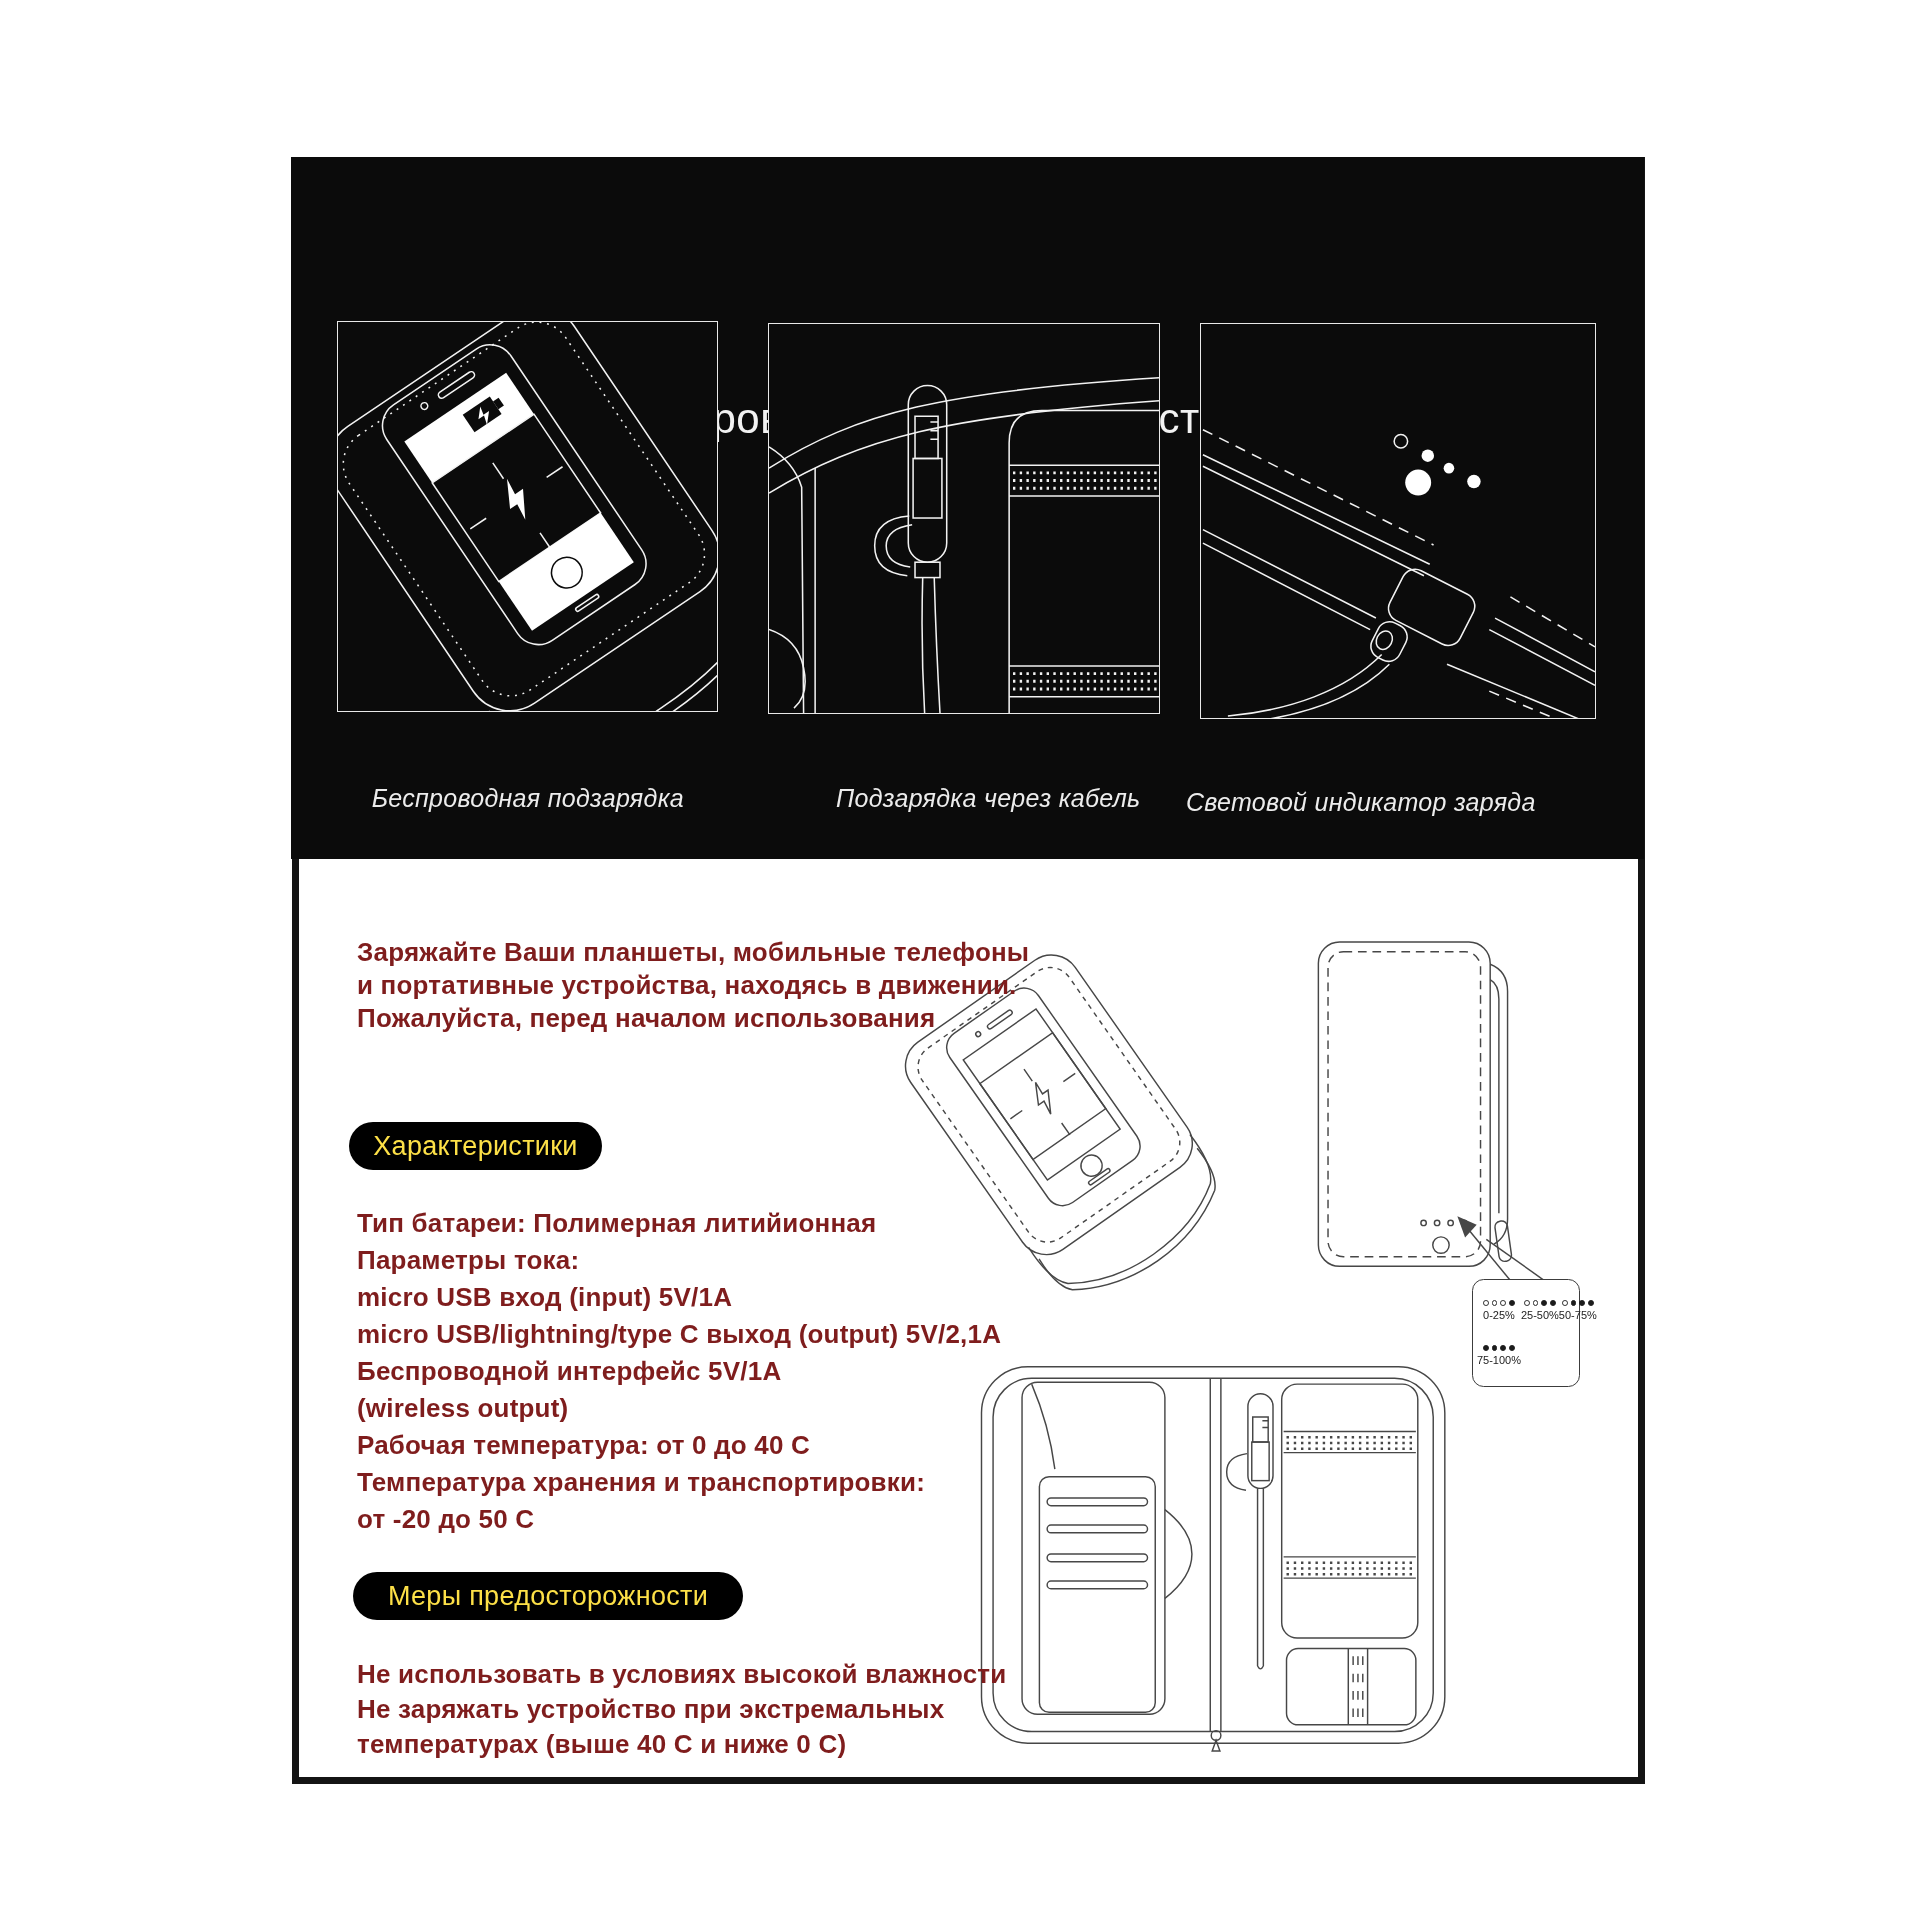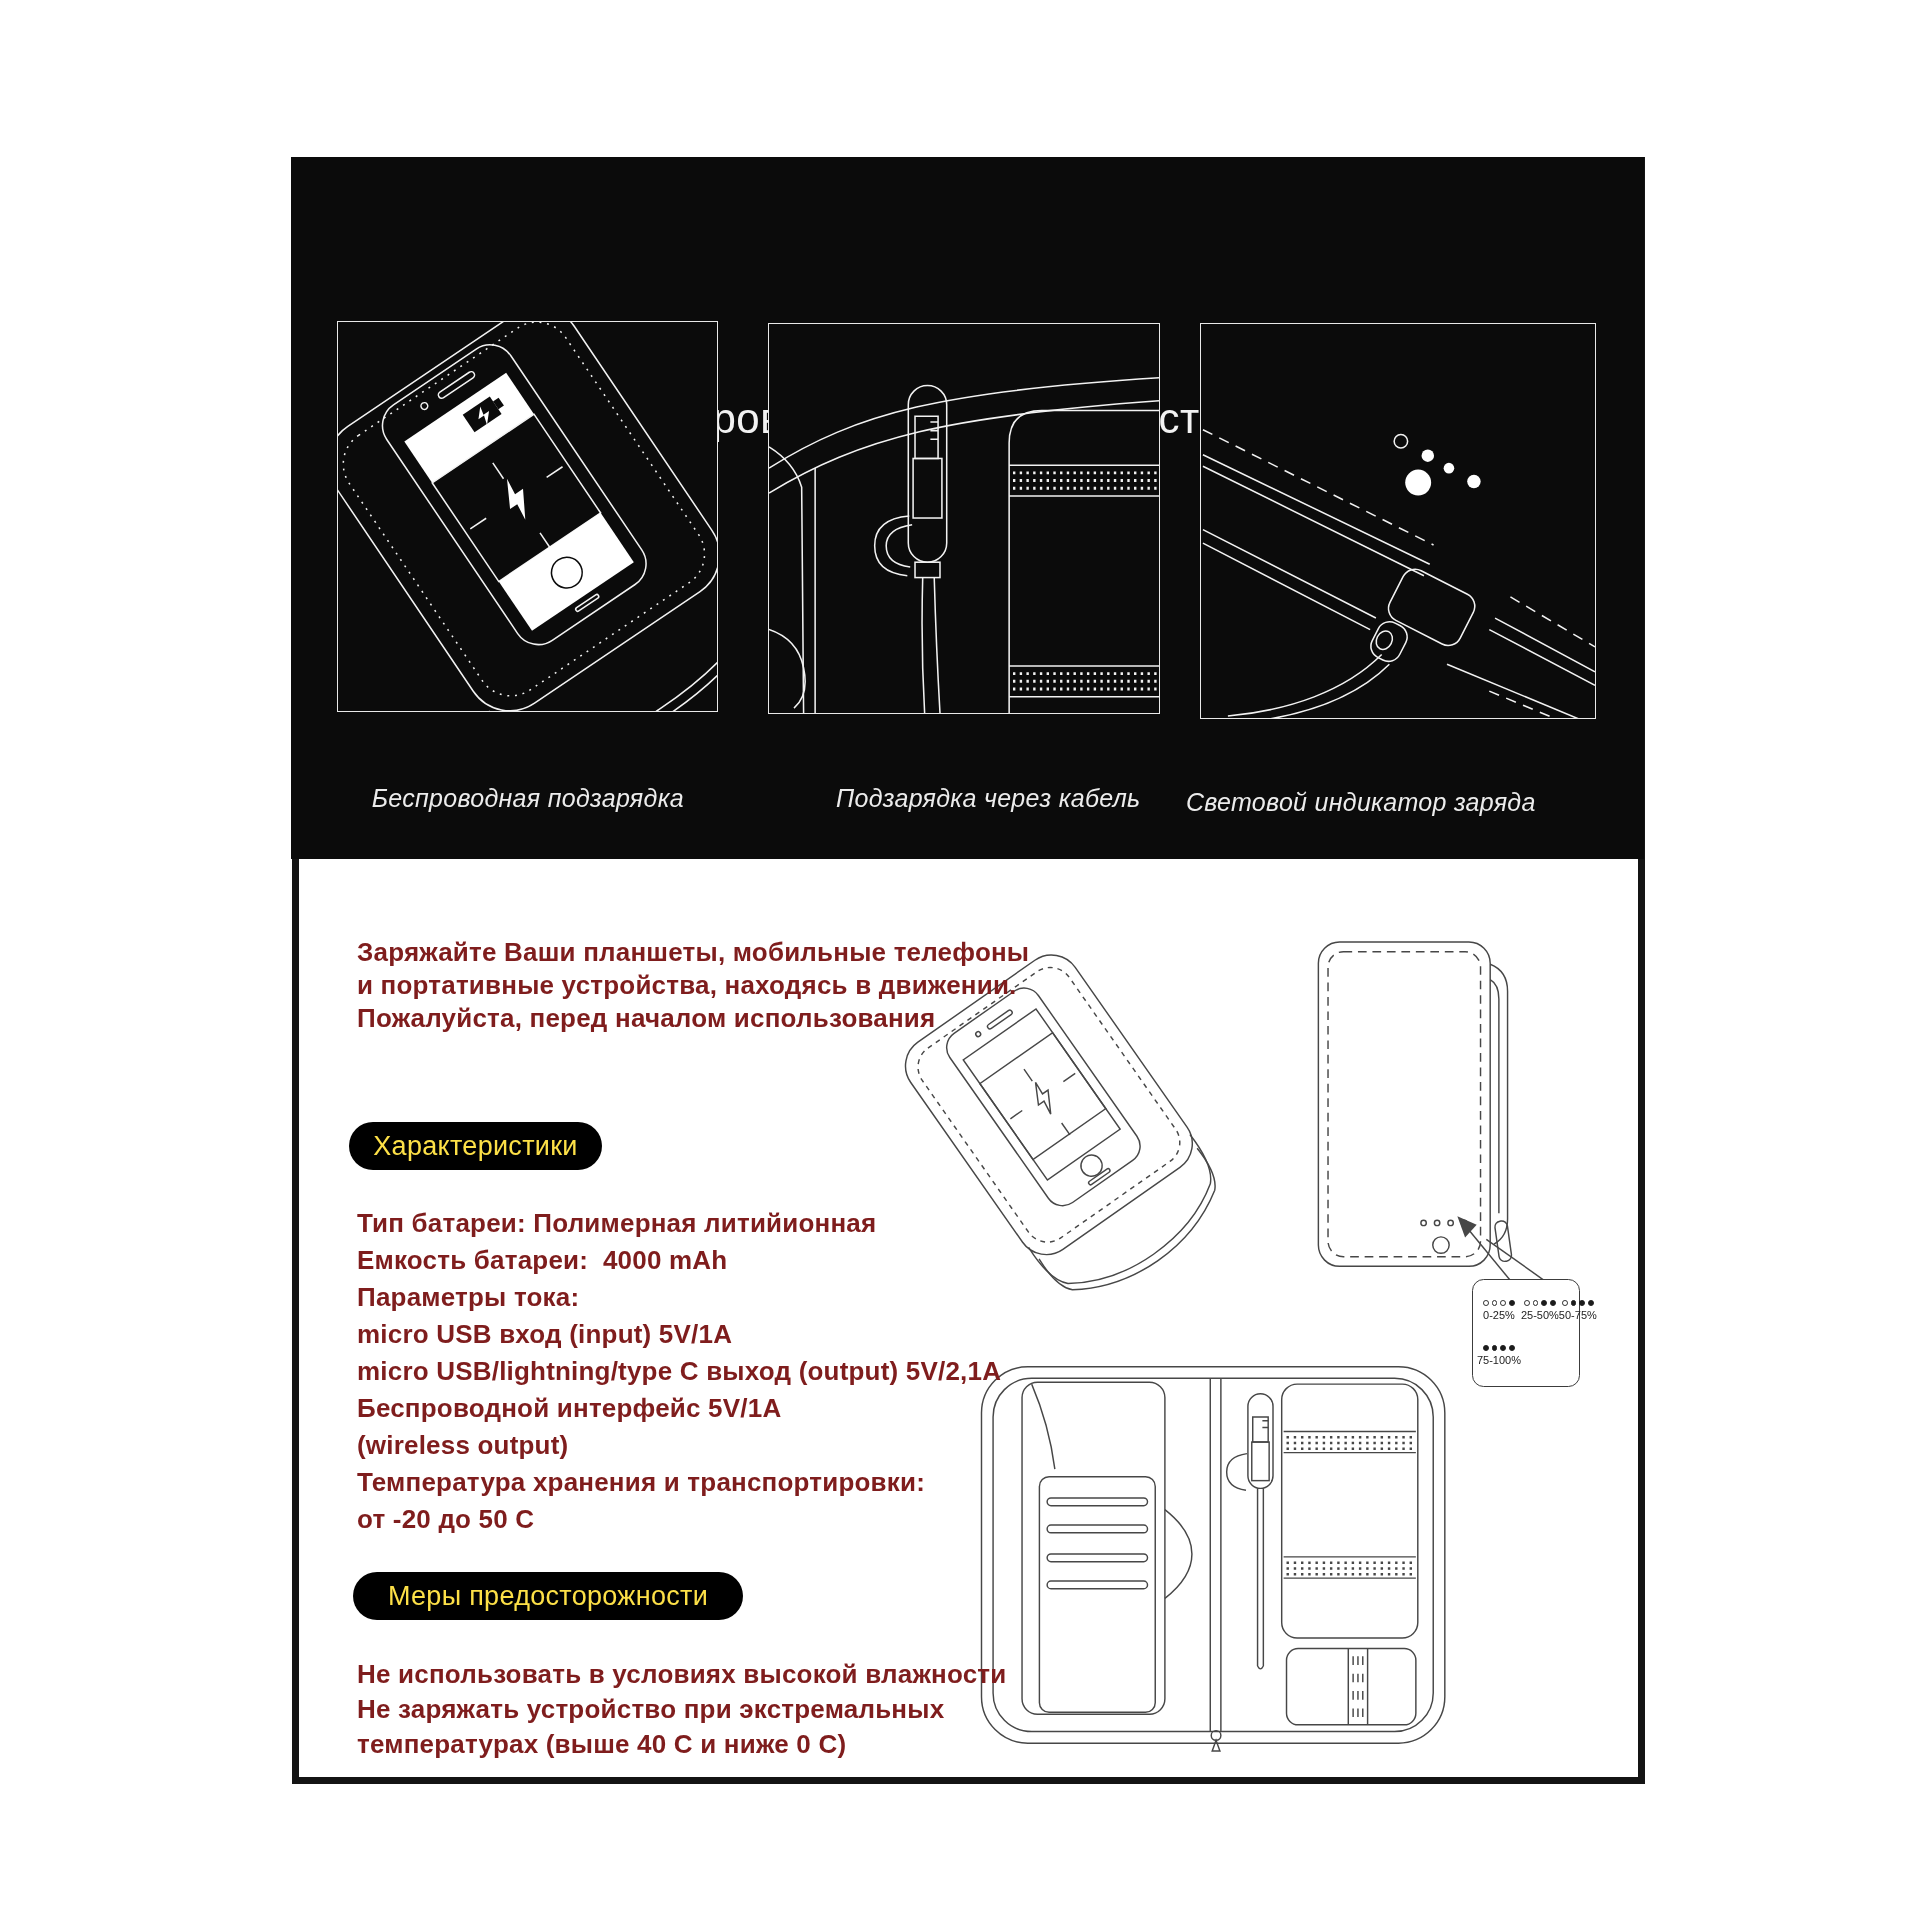--- a/index.html
+++ b/index.html
@@ -216,26 +216,26 @@
 
     <div class="textblock intro">
       <div class="textline">Заряжайте Ваши планшеты, мобильные телефоны</div>
       <div class="textline">и портативные устройства, находясь в движении.</div>
       <div class="textline">Пожалуйста, перед началом использования</div>
     </div>
 
     <div class="pill pill1">Характеристики</div>
     <div class="textblock specs">
       <div class="textline">Тип батареи: Полимерная литийионная</div>
-      <div class="textline">Емкость батареи:  4000 mAh</div>
       <div class="textline">Параметры тока:</div>
       <div class="textline">micro USB вход (input) 5V/1A</div>
       <div class="textline">micro USB/lightning/type C выход (output) 5V/2,1A</div>
       <div class="textline">Беспроводной интерфейс 5V/1A</div>
       <div class="textline">(wireless output)</div>
+      <div class="textline">Рабочая температура: от 0 до 40 С</div>
       <div class="textline">Температура хранения и транспортировки:</div>
       <div class="textline">от -20 до 50 С</div>
     </div>
 
     <div class="pill pill2">Меры предосторожности</div>
     <div class="textblock precautions">
       <div class="textline">Не использовать в условиях высокой влажности</div>
       <div class="textline">Не заряжать устройство при экстремальных</div>
       <div class="textline">температурах (выше 40 С и ниже 0 С)</div>
     </div>

